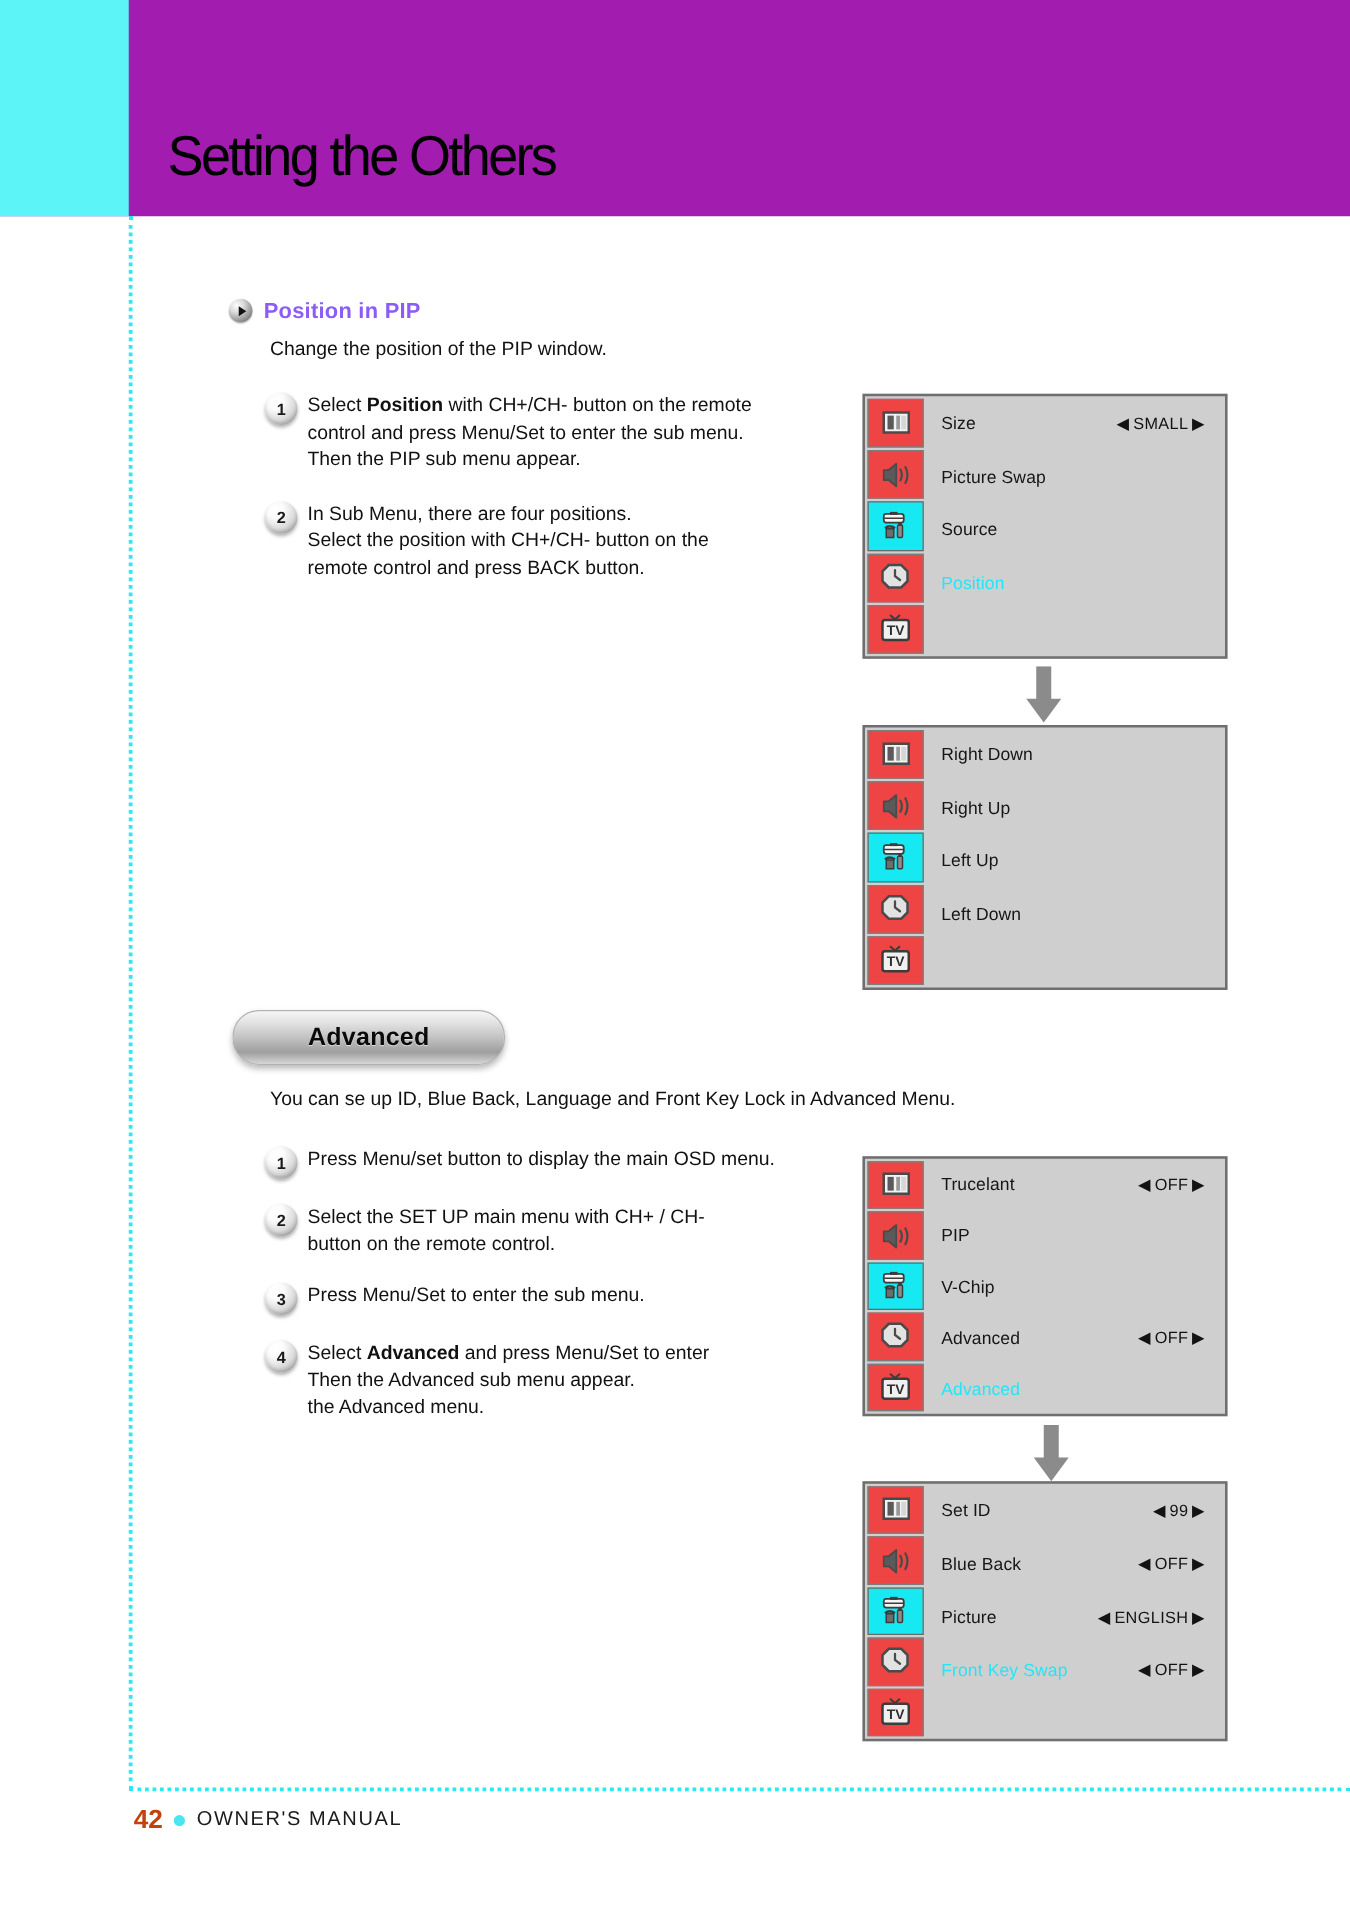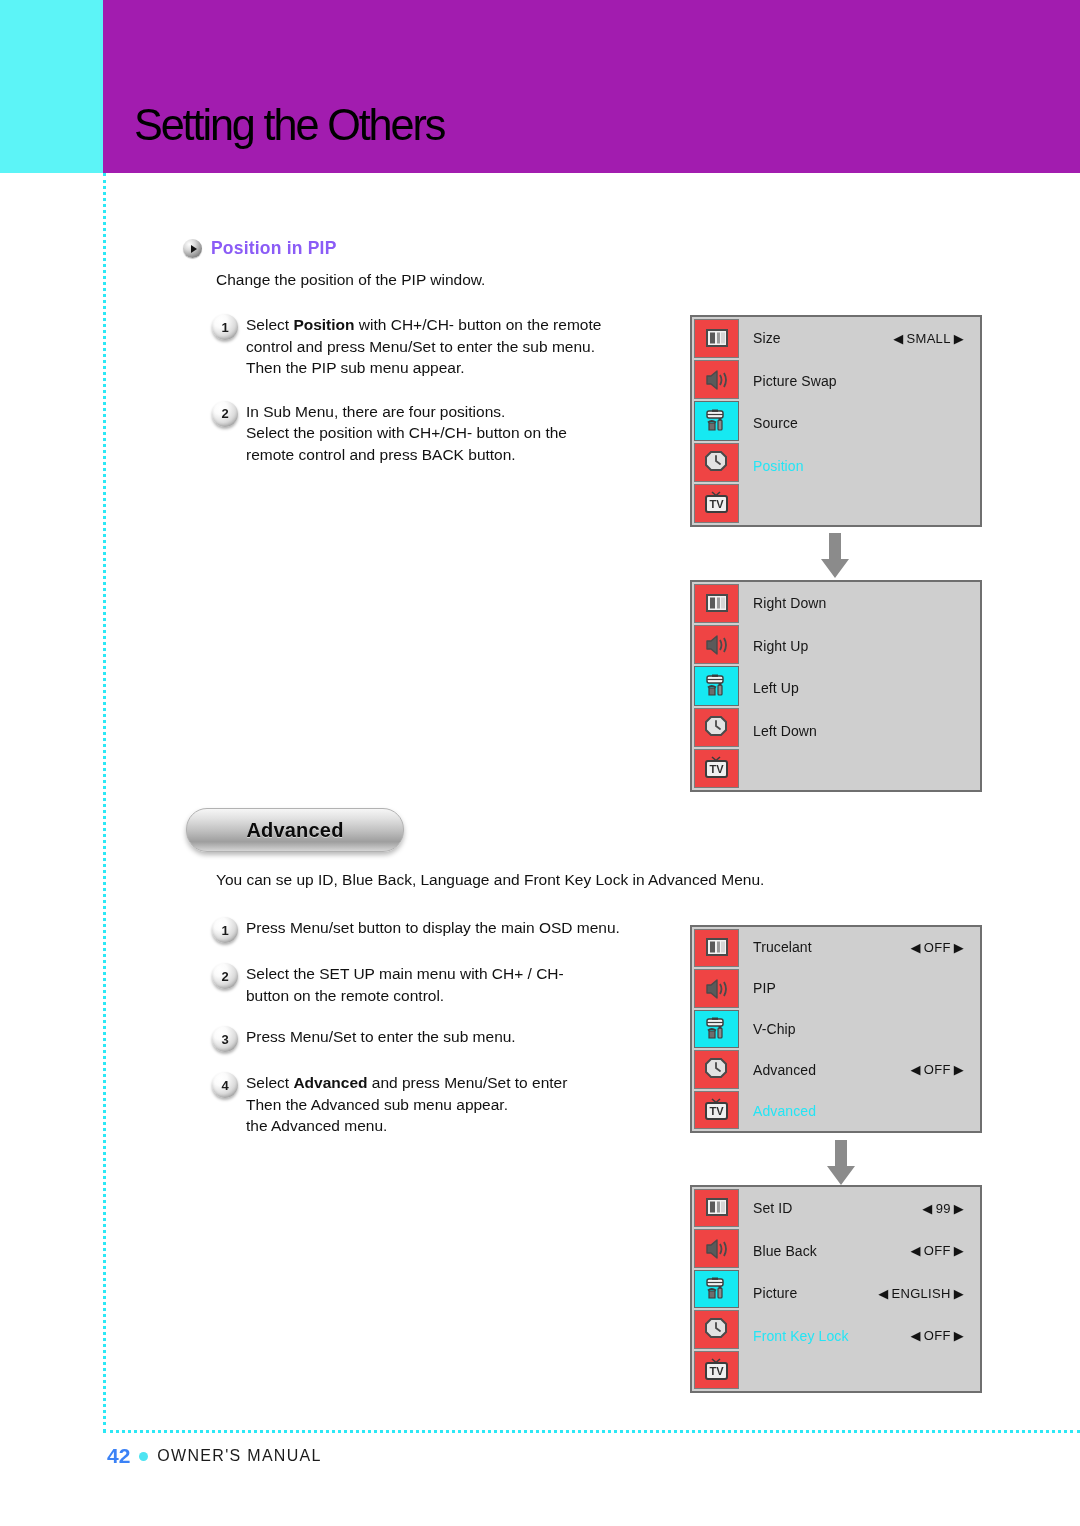--- a/index.html
+++ b/index.html
@@ -141,21 +141,21 @@
   .osd-spacer{flex:1;}
 
   
   .down-arrow{position:absolute;}
 
   
   .footer{
     position:absolute;left:107px;top:1444px;
     display:flex;align-items:center;gap:9px;
   }
-  .footer .pg{font-size:21px;font-weight:bold;color:#3b82f6;text-align:right;}
+  .footer .pg{font-size:21px;font-weight:bold;color:#c2410c;text-align:right;}
   .footer .dot{width:9px;height:9px;border-radius:50%;background:#4de4f2;}
   .footer .lbl{font-size:16px;color:#1b1b1b;letter-spacing:1.3px;}
 </style>
 </head>
 <body>
 
 <div class="header">
   <div class="header-left-block"></div>
   <div class="page-title">Setting the Others</div>
 </div>
@@ -479,21 +479,21 @@
         </div>
         <div class="osd-row">
           <span class="osd-label">Picture</span>
           <span class="osd-value">
             <span>◀</span>
             <span>ENGLISH</span>
             <span>▶</span>
           </span>
         </div>
         <div class="osd-row">
-          <span class="osd-label sel">Front Key Lock</span>
+          <span class="osd-label sel">Front Key Swap</span>
           <span class="osd-value">
             <span>◀</span>
             <span>OFF</span>
             <span>▶</span>
           </span>
         </div>
         <div class="osd-spacer"></div>
       </div>
     </div>
     <div class="down-arrow" style="left: 818px; top: 533px; width: 34px; height: 46px;"><svg width="34" height="46" viewBox="0 0 34 46">

